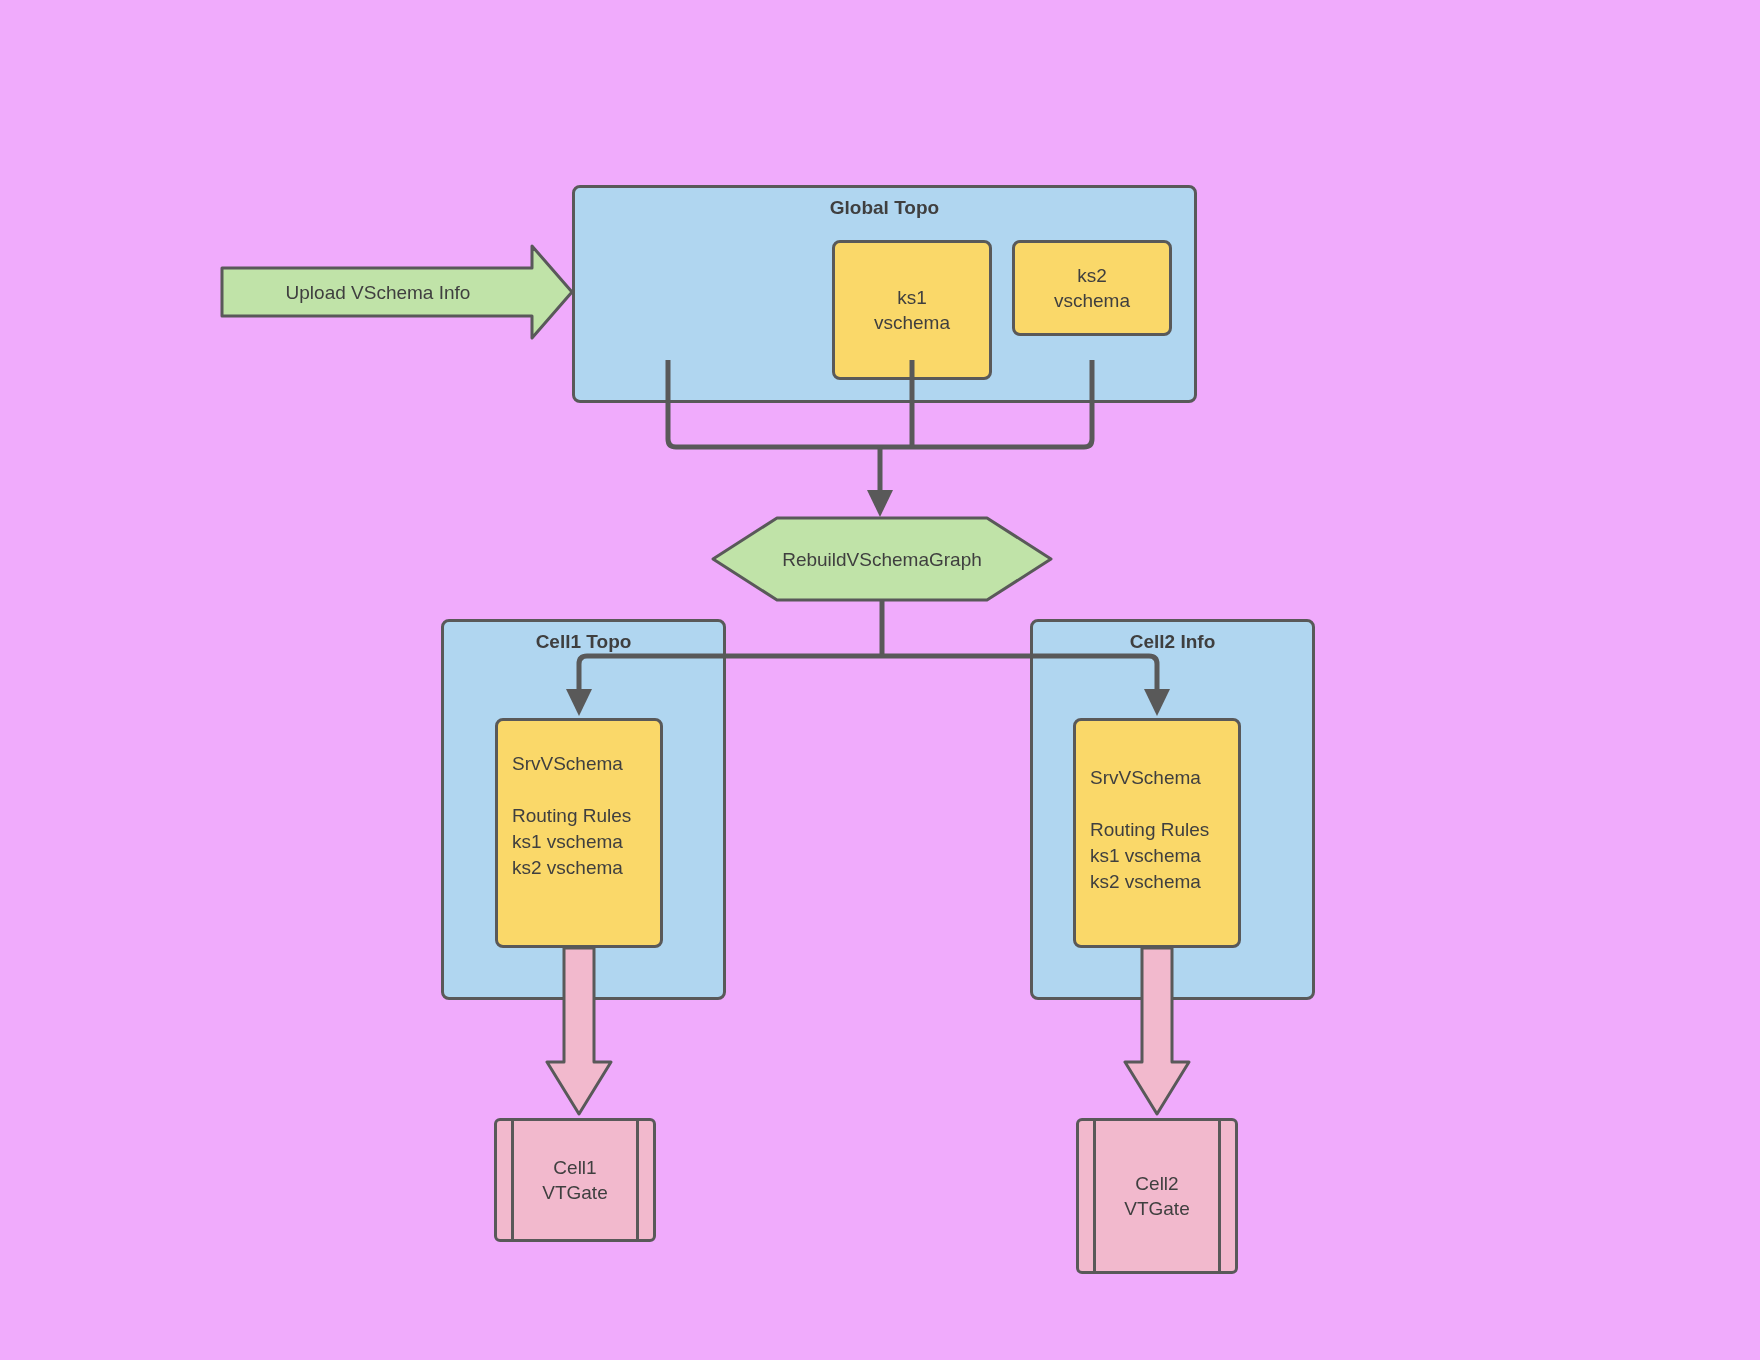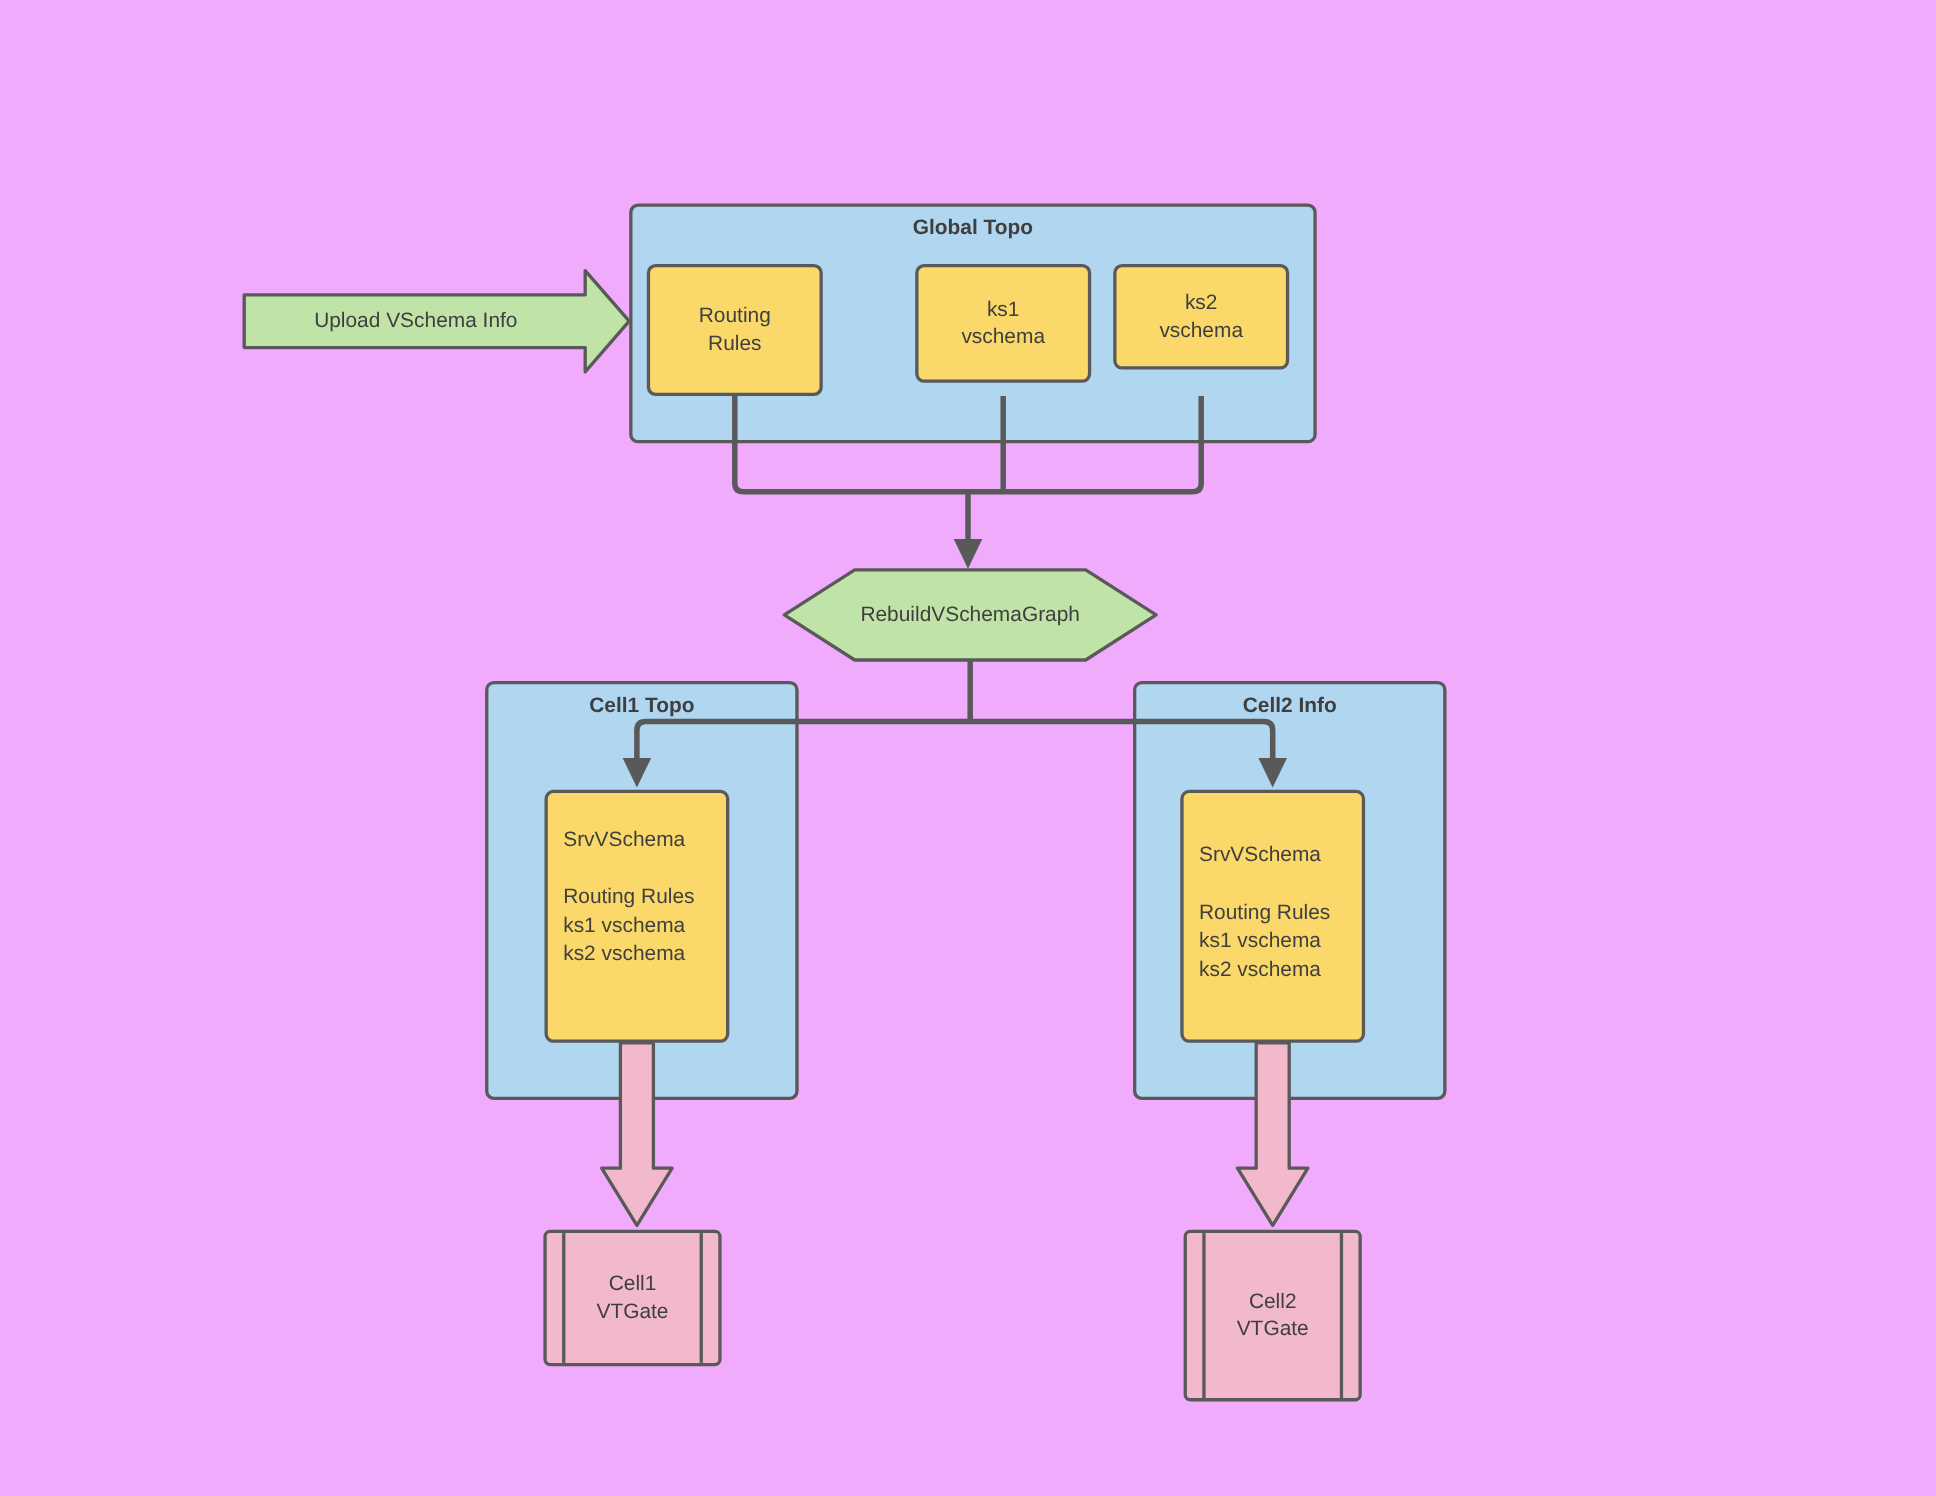--- a/index.html
+++ b/index.html
@@ -43,25 +43,21 @@
 </style>
 </head>
 <body>
 
 <div id="canvas">
 
   <div class="shape-box blue" style="left:572px;top:185px;width:625px;height:218px;">
     <div class="box-title">Global Topo</div>
   </div>
 
-  <div class="shape-box yellow" style="left:588px;top:240px;width:160px;height:120px;">
-    <div class="node-label">Routing
-Rules</div>
-  </div>
-  <div class="shape-box yellow" style="left:832px;top:240px;width:160px;height:108px;">
+  <div class="shape-box yellow" style="left:832px;top:240px;width:160px;height:140px;">
     <div class="node-label">ks1
 vschema</div>
   </div>
   <div class="shape-box yellow" style="left:1012px;top:240px;width:160px;height:96px;">
     <div class="node-label">ks2
 vschema</div>
   </div>
 
   <div class="shape-box blue" style="left:441px;top:619px;width:285px;height:381px;">
     <div class="box-title">Cell1 Topo</div>

